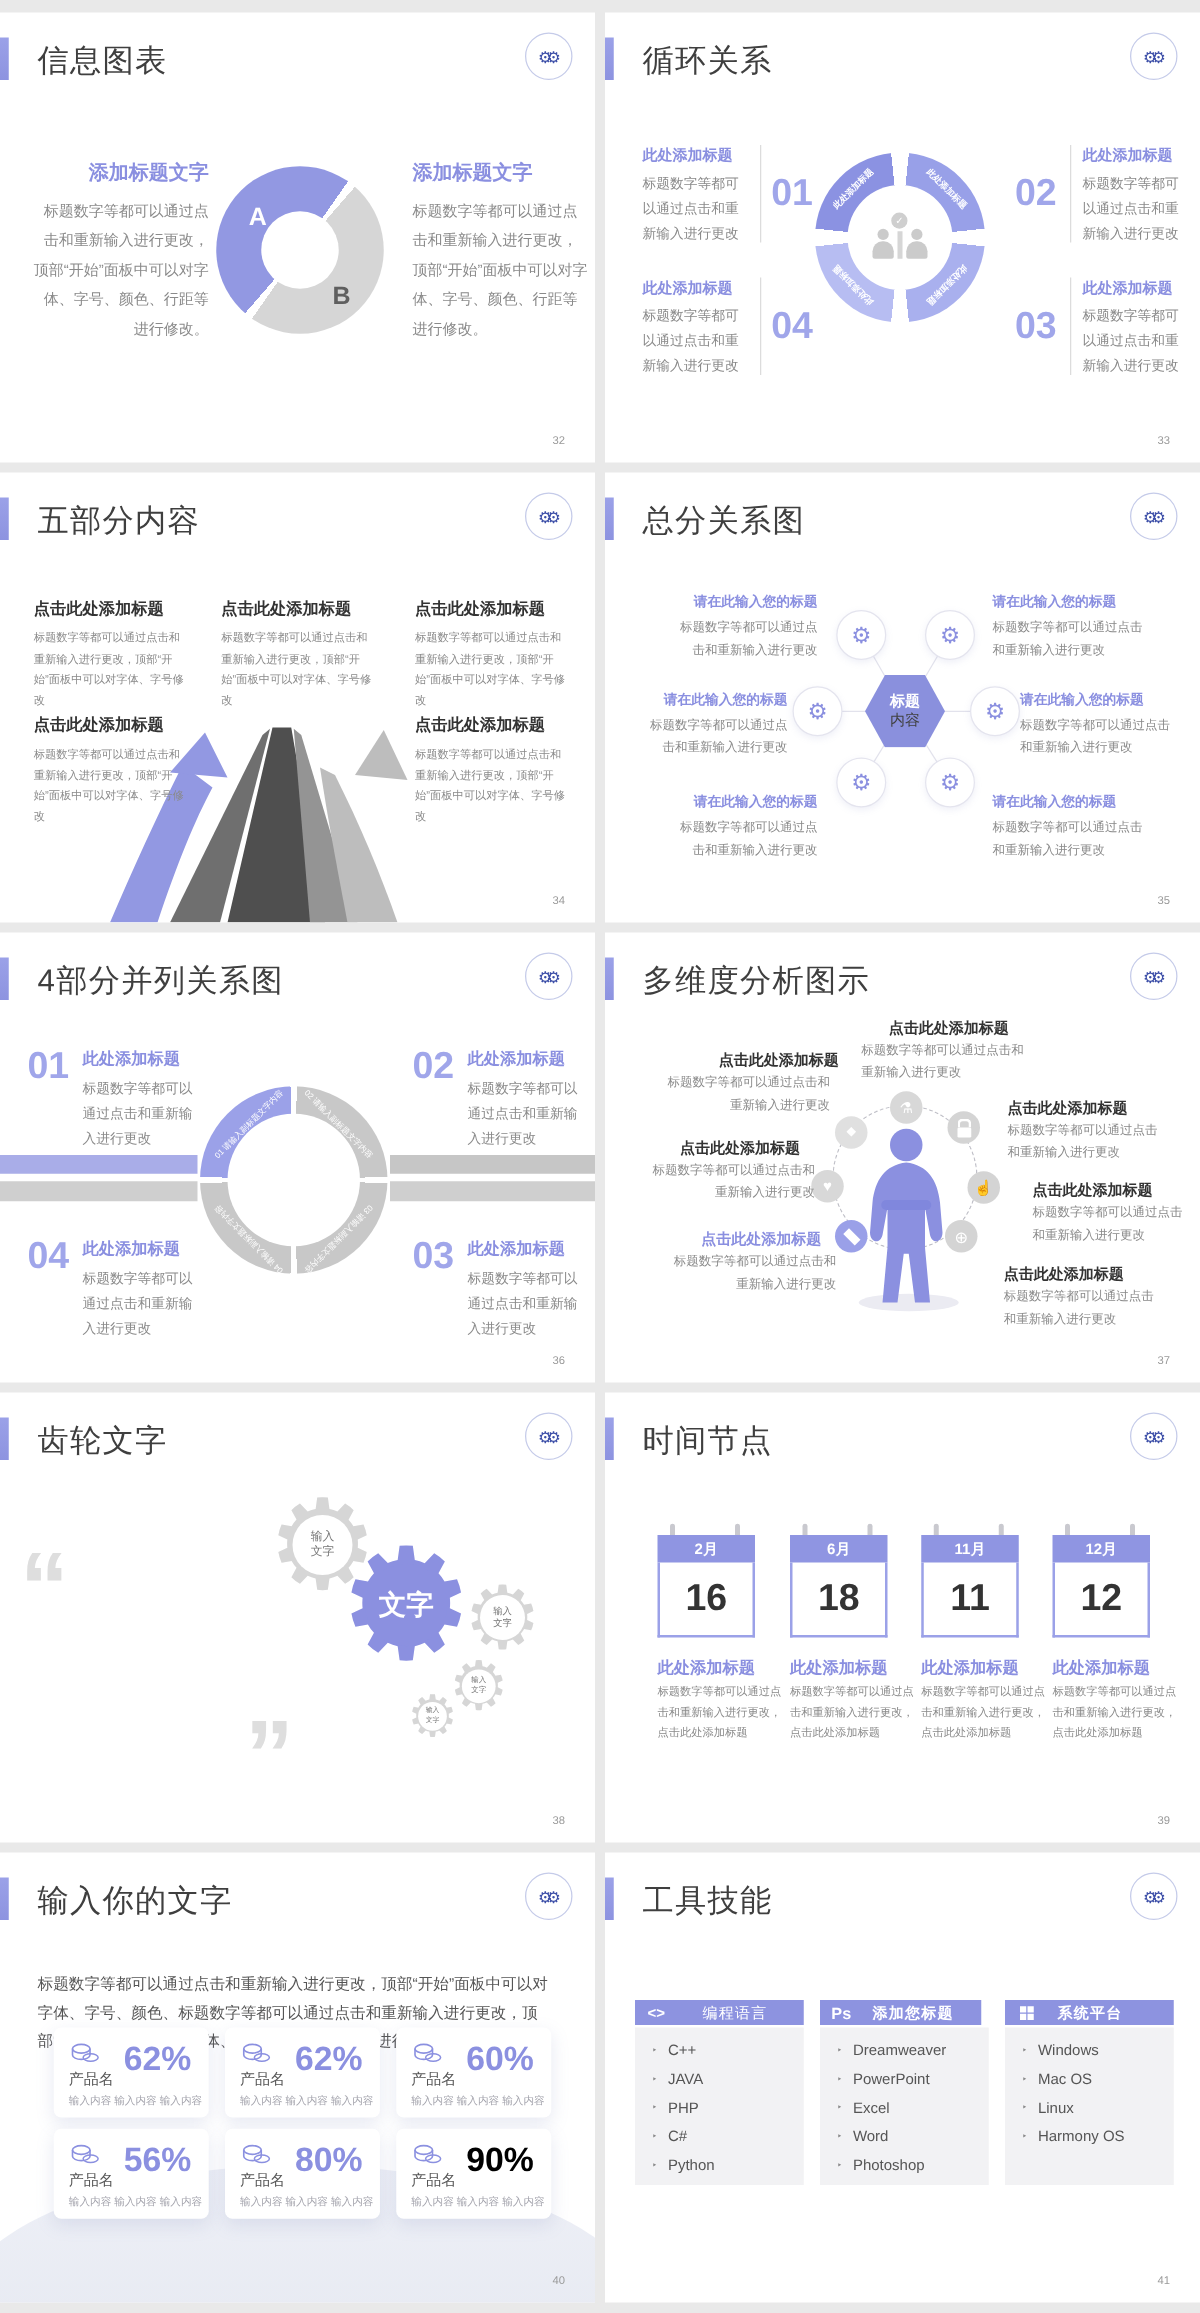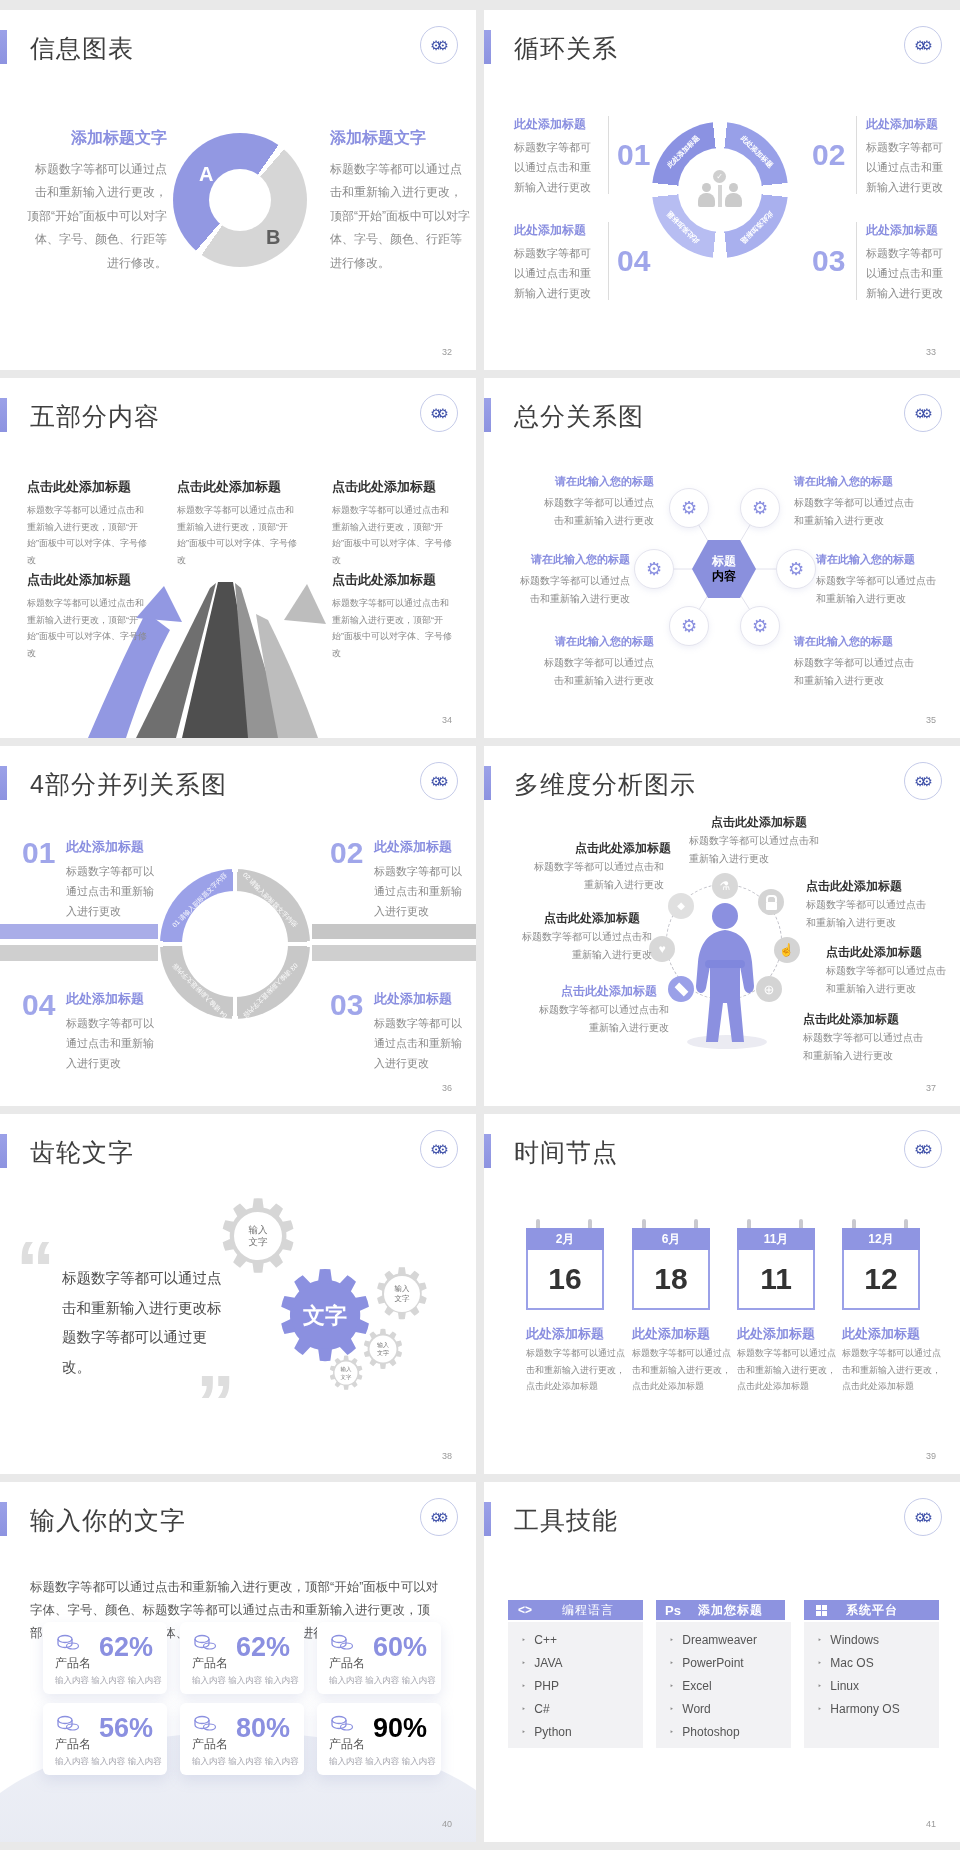--- a/index.html
+++ b/index.html
@@ -172,21 +172,21 @@
         <line x1="240" y1="191" x2="205" y2="130"></line>
           <line x1="240" y1="191" x2="276" y2="130"></line>
         <line x1="240" y1="191" x2="170" y2="191"></line>
           <line x1="240" y1="191" x2="312" y2="191"></line>
         <line x1="240" y1="191" x2="205" y2="248"></line>
           <line x1="240" y1="191" x2="276" y2="248"></line>
       </g>
     </svg>
     <div class="abs" style="left:208px;top:162px;width:64px;height:58px;background:#8a90dd;clip-path:polygon(25% 0,75% 0,100% 50%,75% 100%,25% 100%,0 50%);display:flex;flex-direction:column;align-items:center;justify-content:center;">
       <span style="color:#fff;font-weight:bold;font-size:12px;line-height:1.25;">标题</span>
-      <span style="color:#000000;font-weight:bold;font-size:12px;line-height:1.25;">内容</span>
+      <span style="color:#404040;font-weight:normal;font-size:12px;line-height:1.25;">内容</span>
     </div>
     <div class="hexc" style="left:185px;top:110px;">
         <span>⚙</span>
       </div>
     <div class="hexc" style="left:256px;top:110px;">
         <span>⚙</span>
       </div>
     <div class="hexc" style="left:150px;top:171px;">
         <span>⚙</span>
       </div>
@@ -334,30 +334,29 @@
   </section>
 
   <section class="sl">
     <div class="bar"></div>
     <div class="ttl">齿轮文字</div>
     <div class="logo">
         <span>⚙⚙</span>
       </div>
 
     <span class="abs" style="left:16px;top:128px;font-size:78px;line-height:.7;color:#dedede;font-weight:bold;">“</span>
-    <div class="abs" style="left:62px;top:150px;width:164px;font-size:14.5px;color:#4c4c4c;line-height:2.05;">标题数字等都可以通过点击和重新输入进行更改标题数字等都可以通过更改。</div>
     <span class="abs" style="left:196px;top:262px;font-size:78px;line-height:.7;color:#dedede;font-weight:bold;">”</span>
 
     <div class="gearbox" style="left:208px;top:72px;width:100px;height:100px;">
       <span class="gglyph" style="font-size:100px;color:#d6d6d6;">⚙</span>
       <div class="gcore" style="width:48px;height:48px;background:#fff;">
           <span style="font-size:9.5px;color:#767676;line-height:1.3;width:2em;">输入文字</span>
         </div>
     </div>
-    <div class="gearbox" style="left:263px;top:140px;width:124px;height:124px;z-index:2;">
+    <div class="gearbox" style="left:263px;top:108px;width:124px;height:124px;z-index:2;">
       <span class="gglyph" style="font-size:124px;color:#8b90e0;">⚙</span>
       <div class="gcore" style="width:66px;height:66px;background:#8b90e0;">
           <span style="font-size:22px;color:#fff;font-weight:bold;">文字</span>
         </div>
     </div>
     <div class="gearbox" style="left:367px;top:145px;width:70px;height:70px;">
       <span class="gglyph" style="font-size:70px;color:#d6d6d6;">⚙</span>
       <div class="gcore" style="width:36px;height:36px;background:#fff;">
           <span style="font-size:7.5px;color:#767676;line-height:1.3;width:2em;">输入文字</span>
         </div>

